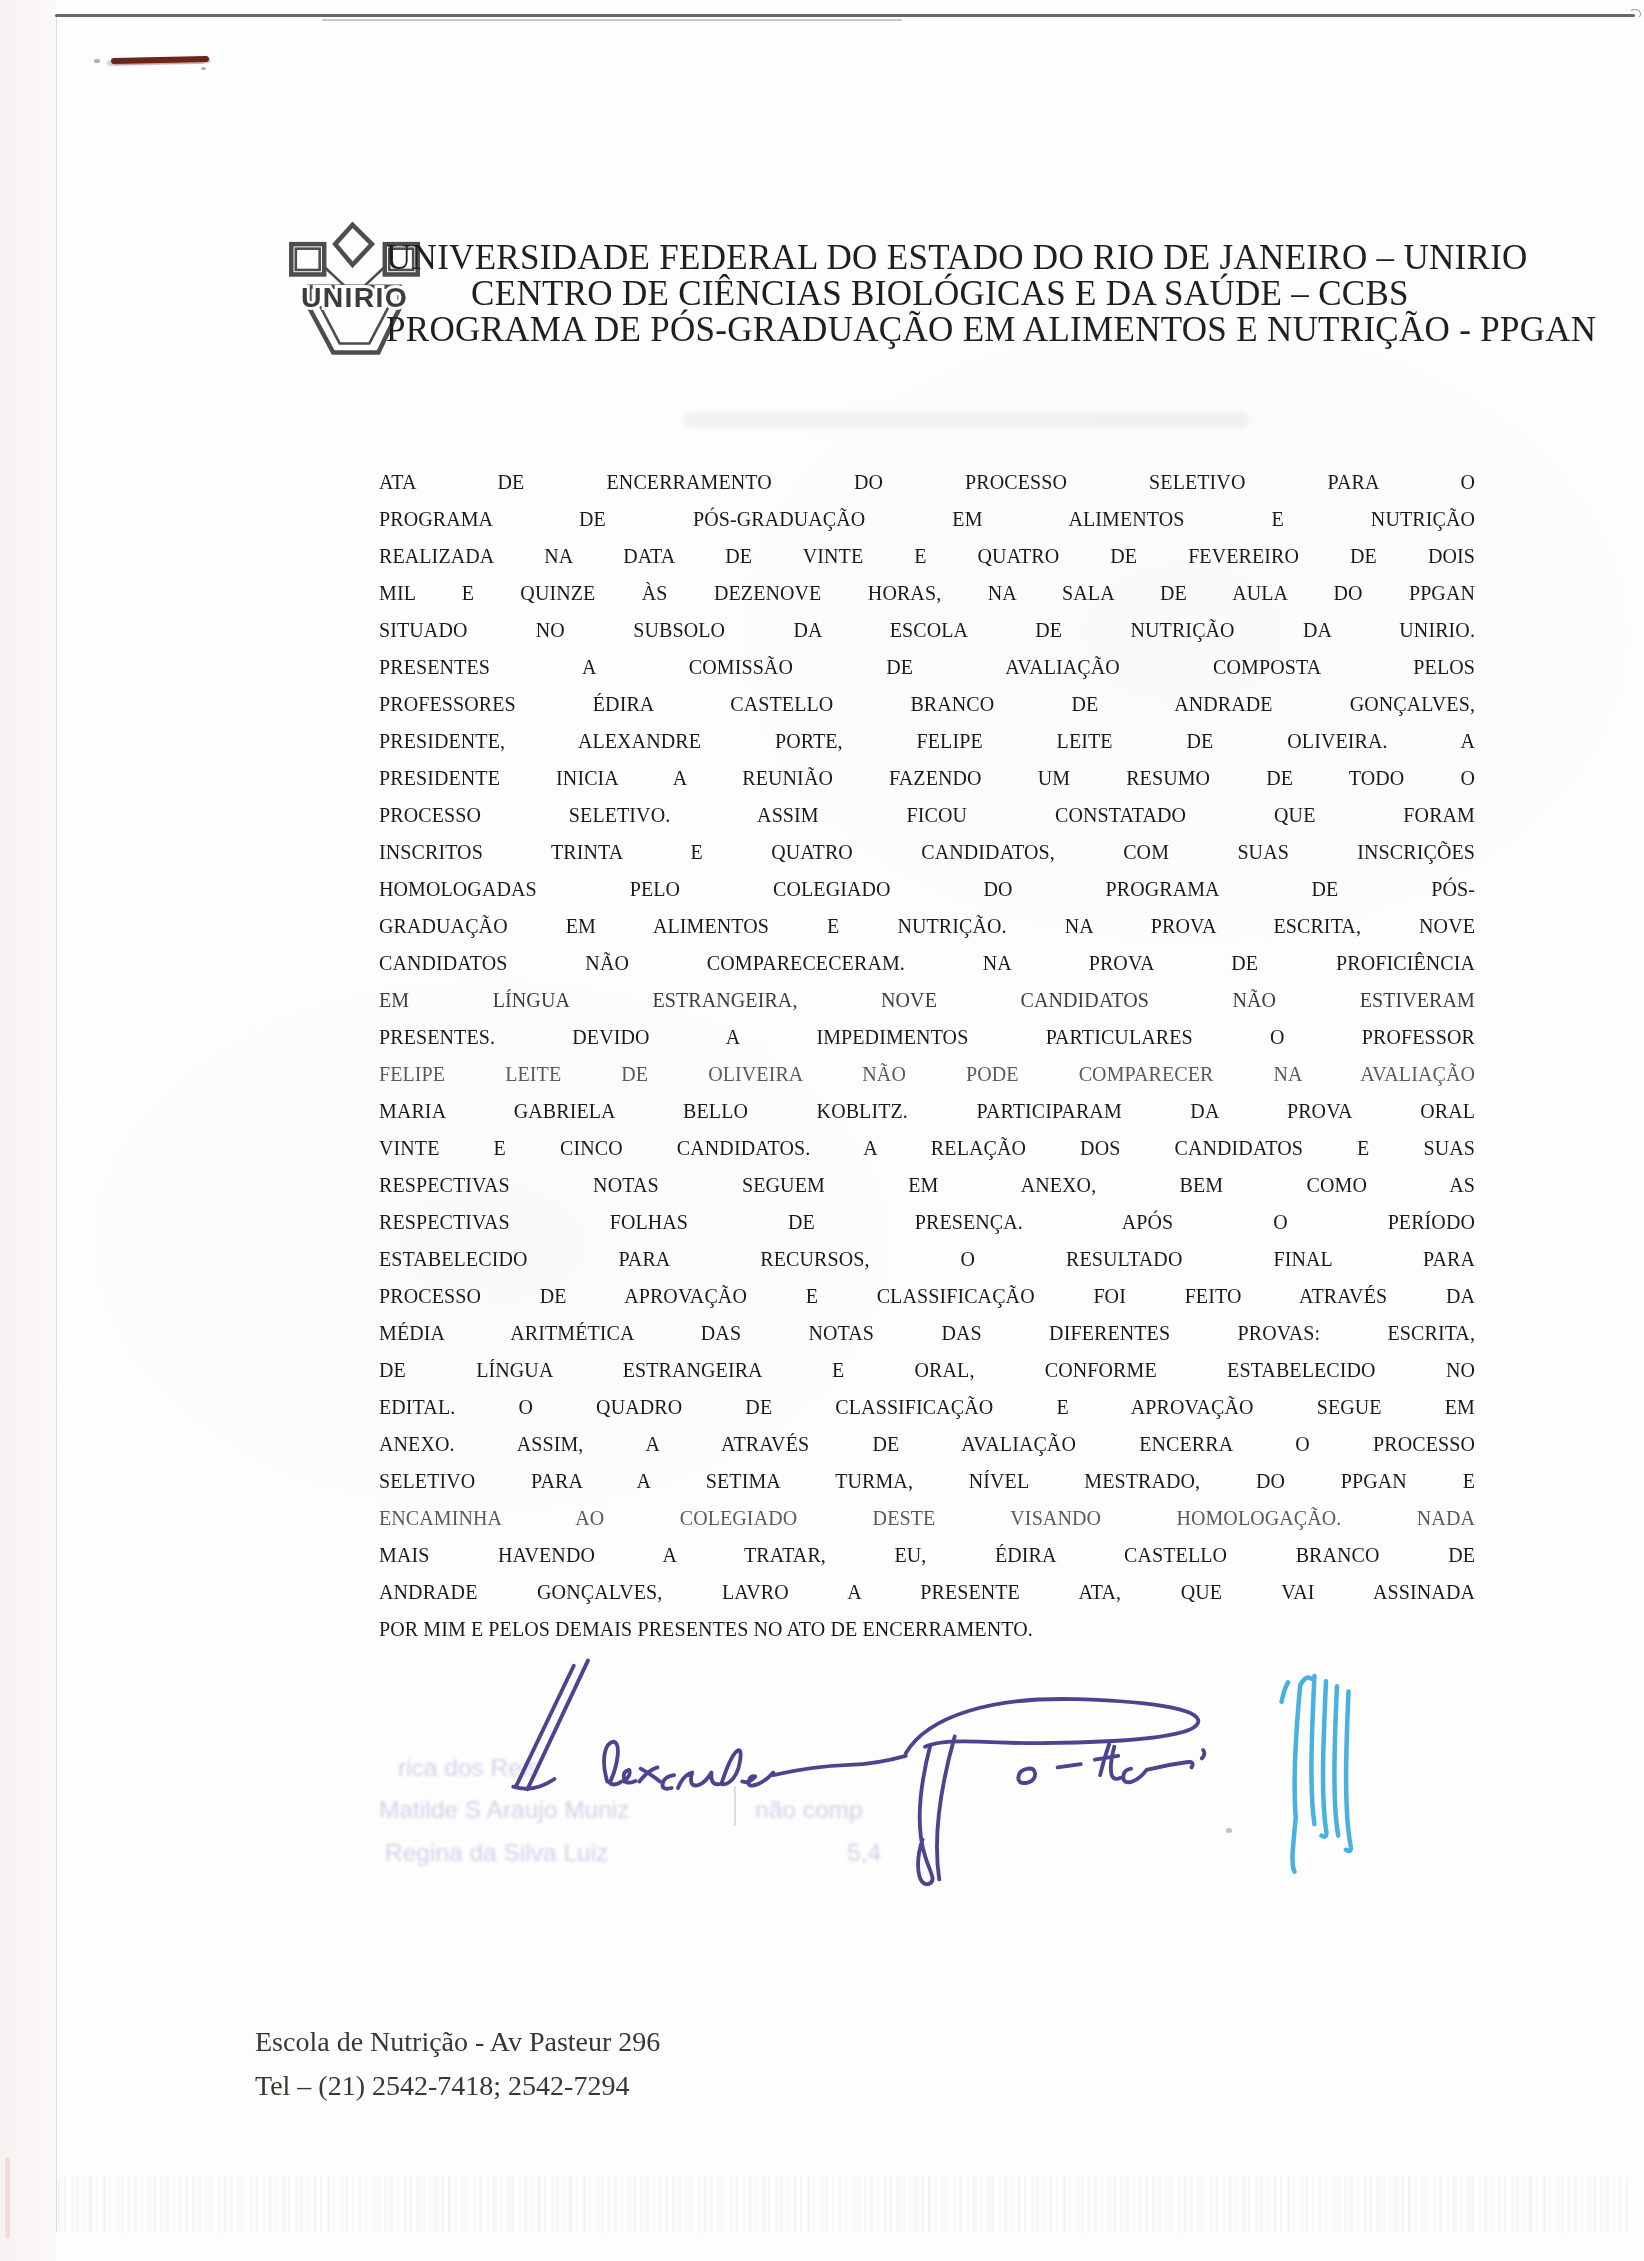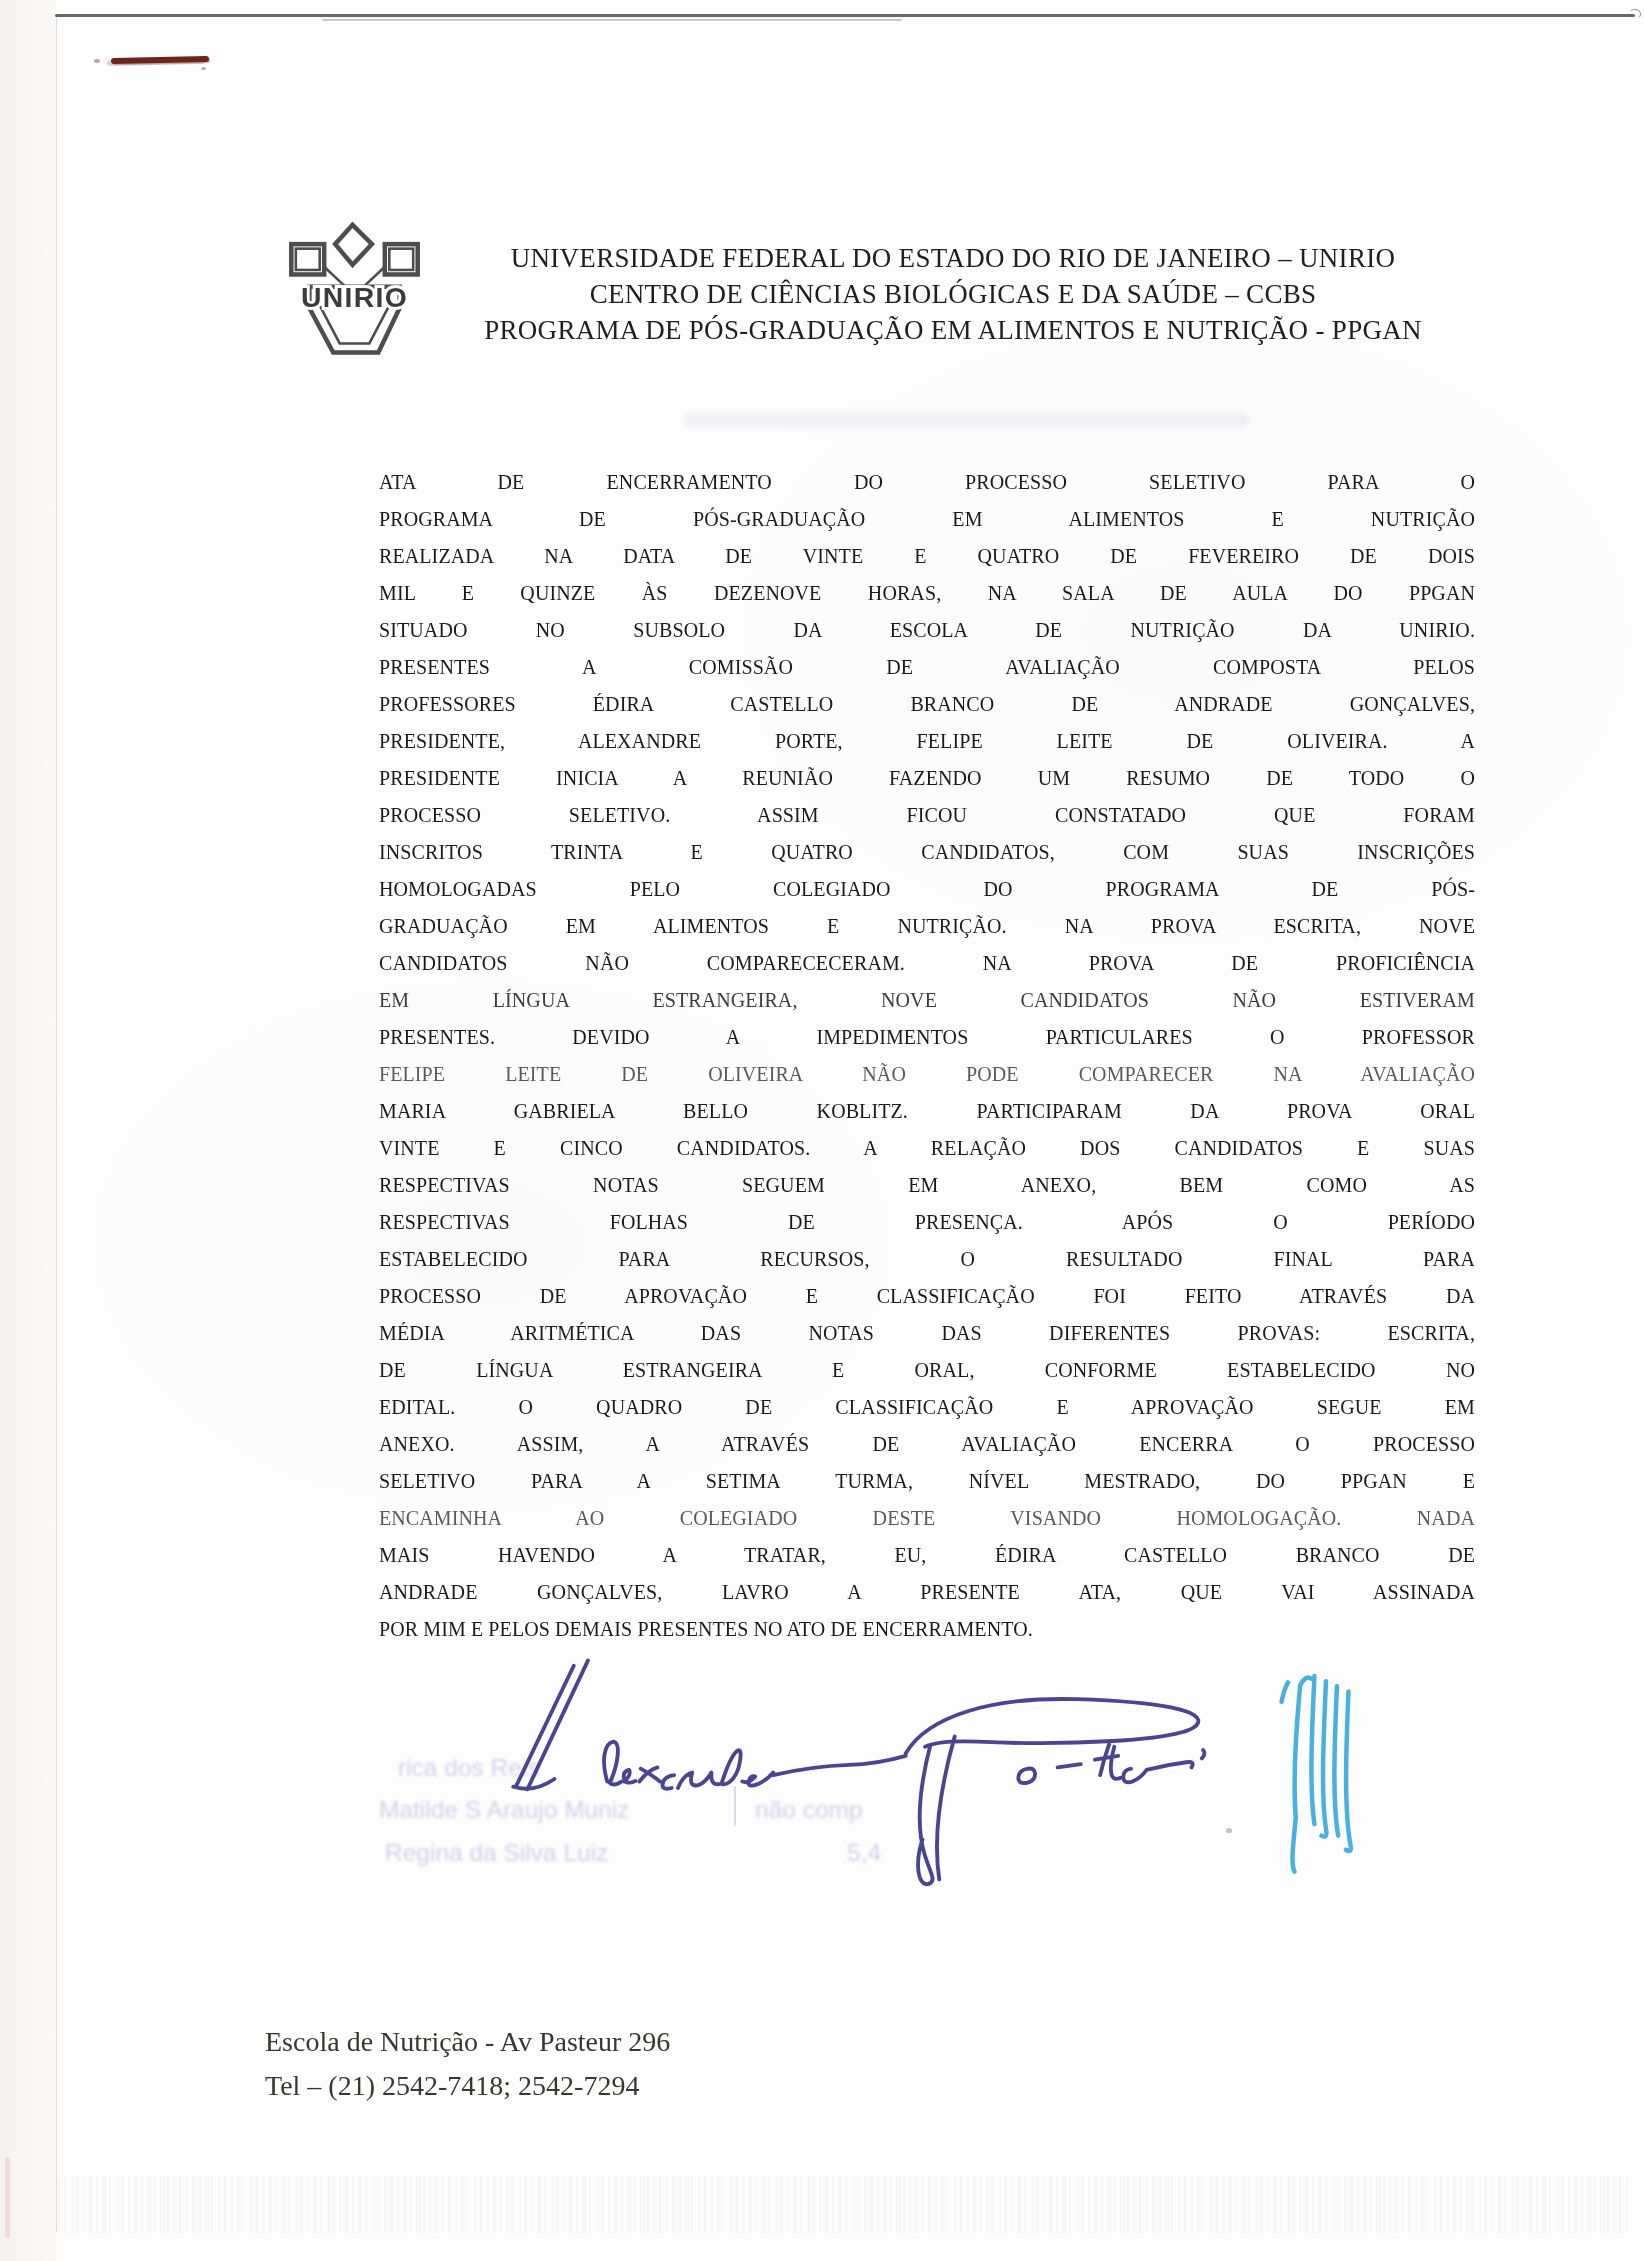--- a/index.html
+++ b/index.html
@@ -32,41 +32,41 @@
   .pink-strip{position:absolute;left:4.5px;top:2157px;width:5.8px;height:81px;
     background:#f2d8d8;border-radius:3.2px;opacity:.9;}
   .noise-band{position:absolute;left:58px;top:2176px;width:1572px;height:57px;
     background:
       repeating-linear-gradient(90deg, rgba(110,110,110,.05) 0 1.9px, transparent 1.9px 6.4px),
       repeating-linear-gradient(90deg, rgba(110,110,110,.03) 0 4.5px, transparent 4.5px 15px);
     filter:blur(0.6px);border-radius:6.4px;opacity:.8;}
   
   .logo{position:absolute;left:288px;top:219px;width:133px;height:138px;
     filter:blur(0.3px);opacity:.92;}
-  .header-block{position:absolute;left:399px;top:240px;width:1108px;
-    text-align:center;font-size:27px;line-height:36px;color:#1f1f1f;
+  .header-block{position:absolute;left:386px;top:240px;width:1108px;
+    text-align:center;font-size:35px;line-height:36px;color:#1f1f1f;
     letter-spacing:0.3px;white-space:nowrap;}
   
   .body-block{position:absolute;left:379px;top:464px;width:1096px;
     font-size:20px;line-height:37px;color:#1a1a1a;letter-spacing:0.1px;}
   .bl{text-align:justify;text-align-last:justify;width:100%;}
   .bl.last{text-align-last:left;}
   .bl.faded{color:#5a5a5a;}
   .bl.semifaded{color:#3d3d3d;font-family:Liberation Serif, serif;}
   
   .ghost{position:absolute;font-family:"Liberation Sans", sans-serif;
     font-size:24.5px;color:#8d85c4;opacity:.38;filter:blur(1.4px);white-space:nowrap;}
   .ghost-vline{position:absolute;left:734px;top:1786px;width:1.9px;height:40px;
     background:rgba(140,130,190,.28);filter:blur(0.6px);}
   .ghost-smudge{position:absolute;left:683px;top:412px;width:567px;height:15.5px;
     background:rgba(150,150,175,.10);filter:blur(2.6px);border-radius:7.7px;}
   
   .sig-svg{position:absolute;left:361px;top:1649px;width:1069px;height:296px;}
   
-  .footer-block{position:absolute;left:265px;top:2020px;font-size:28px;
+  .footer-block{position:absolute;left:255px;top:2020px;font-size:28px;
     line-height:44px;color:#3a3631;}
 </style>
 </head>
 <body>
 
 <div class="page">
 
   <div class="left-margin"></div>
   <div class="page-edge-line"></div>
   <div class="scan-top-line"></div>

